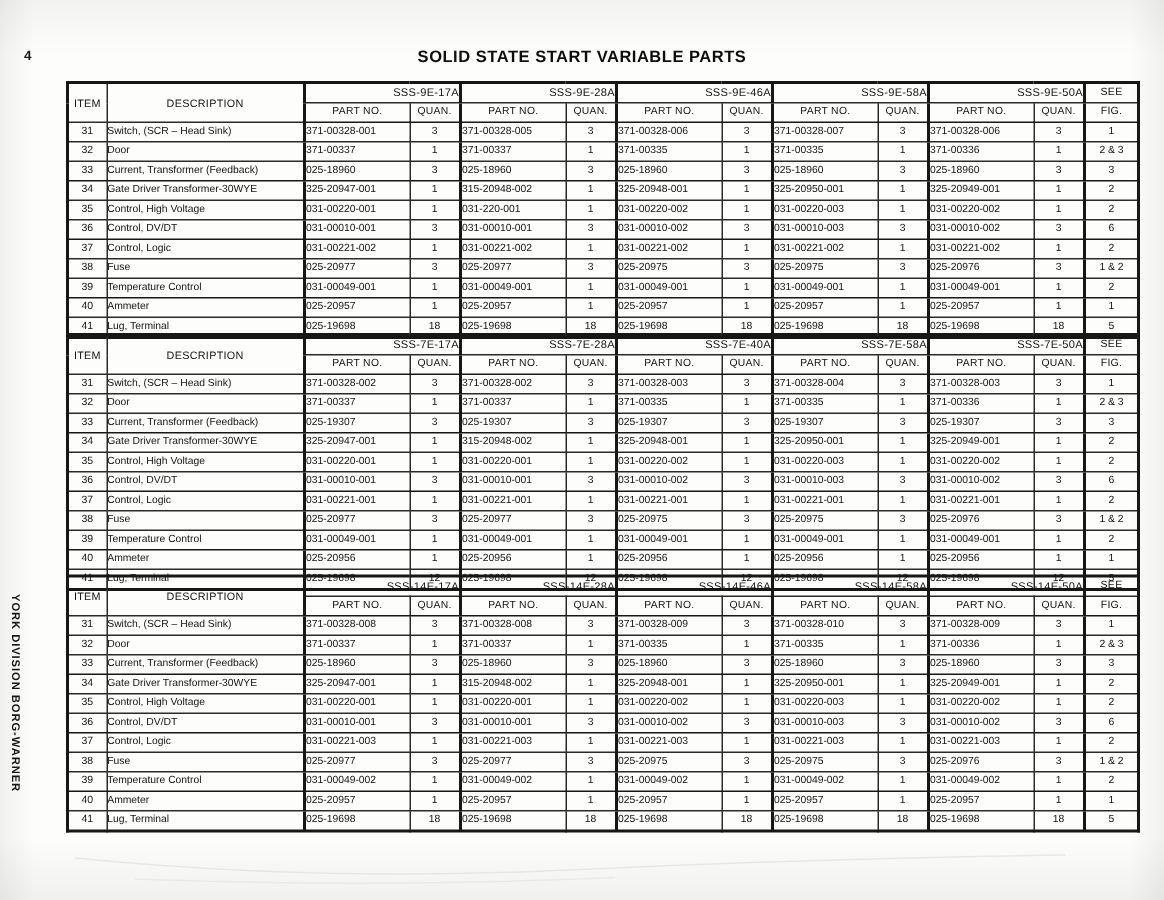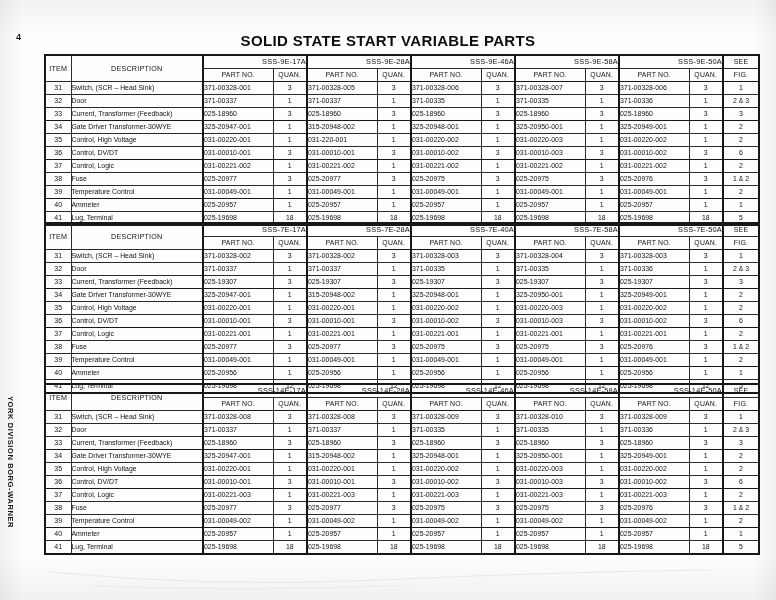--- a/index.html
+++ b/index.html
@@ -44,21 +44,21 @@
     letter-spacing: 0;
   }
 
   
   .page-title {
     position: absolute;
     top: 32px;
     left: 0;
     width: 776px;
     text-align: center;
-    font-size: 15px;
+    font-size: 11px;
     font-weight: bold;
     letter-spacing: 0.35px;
     color: #0d0d0d;
   }
 
   
   .side-imprint {
     position: absolute;
     left: 6px;
     top: 396px;

